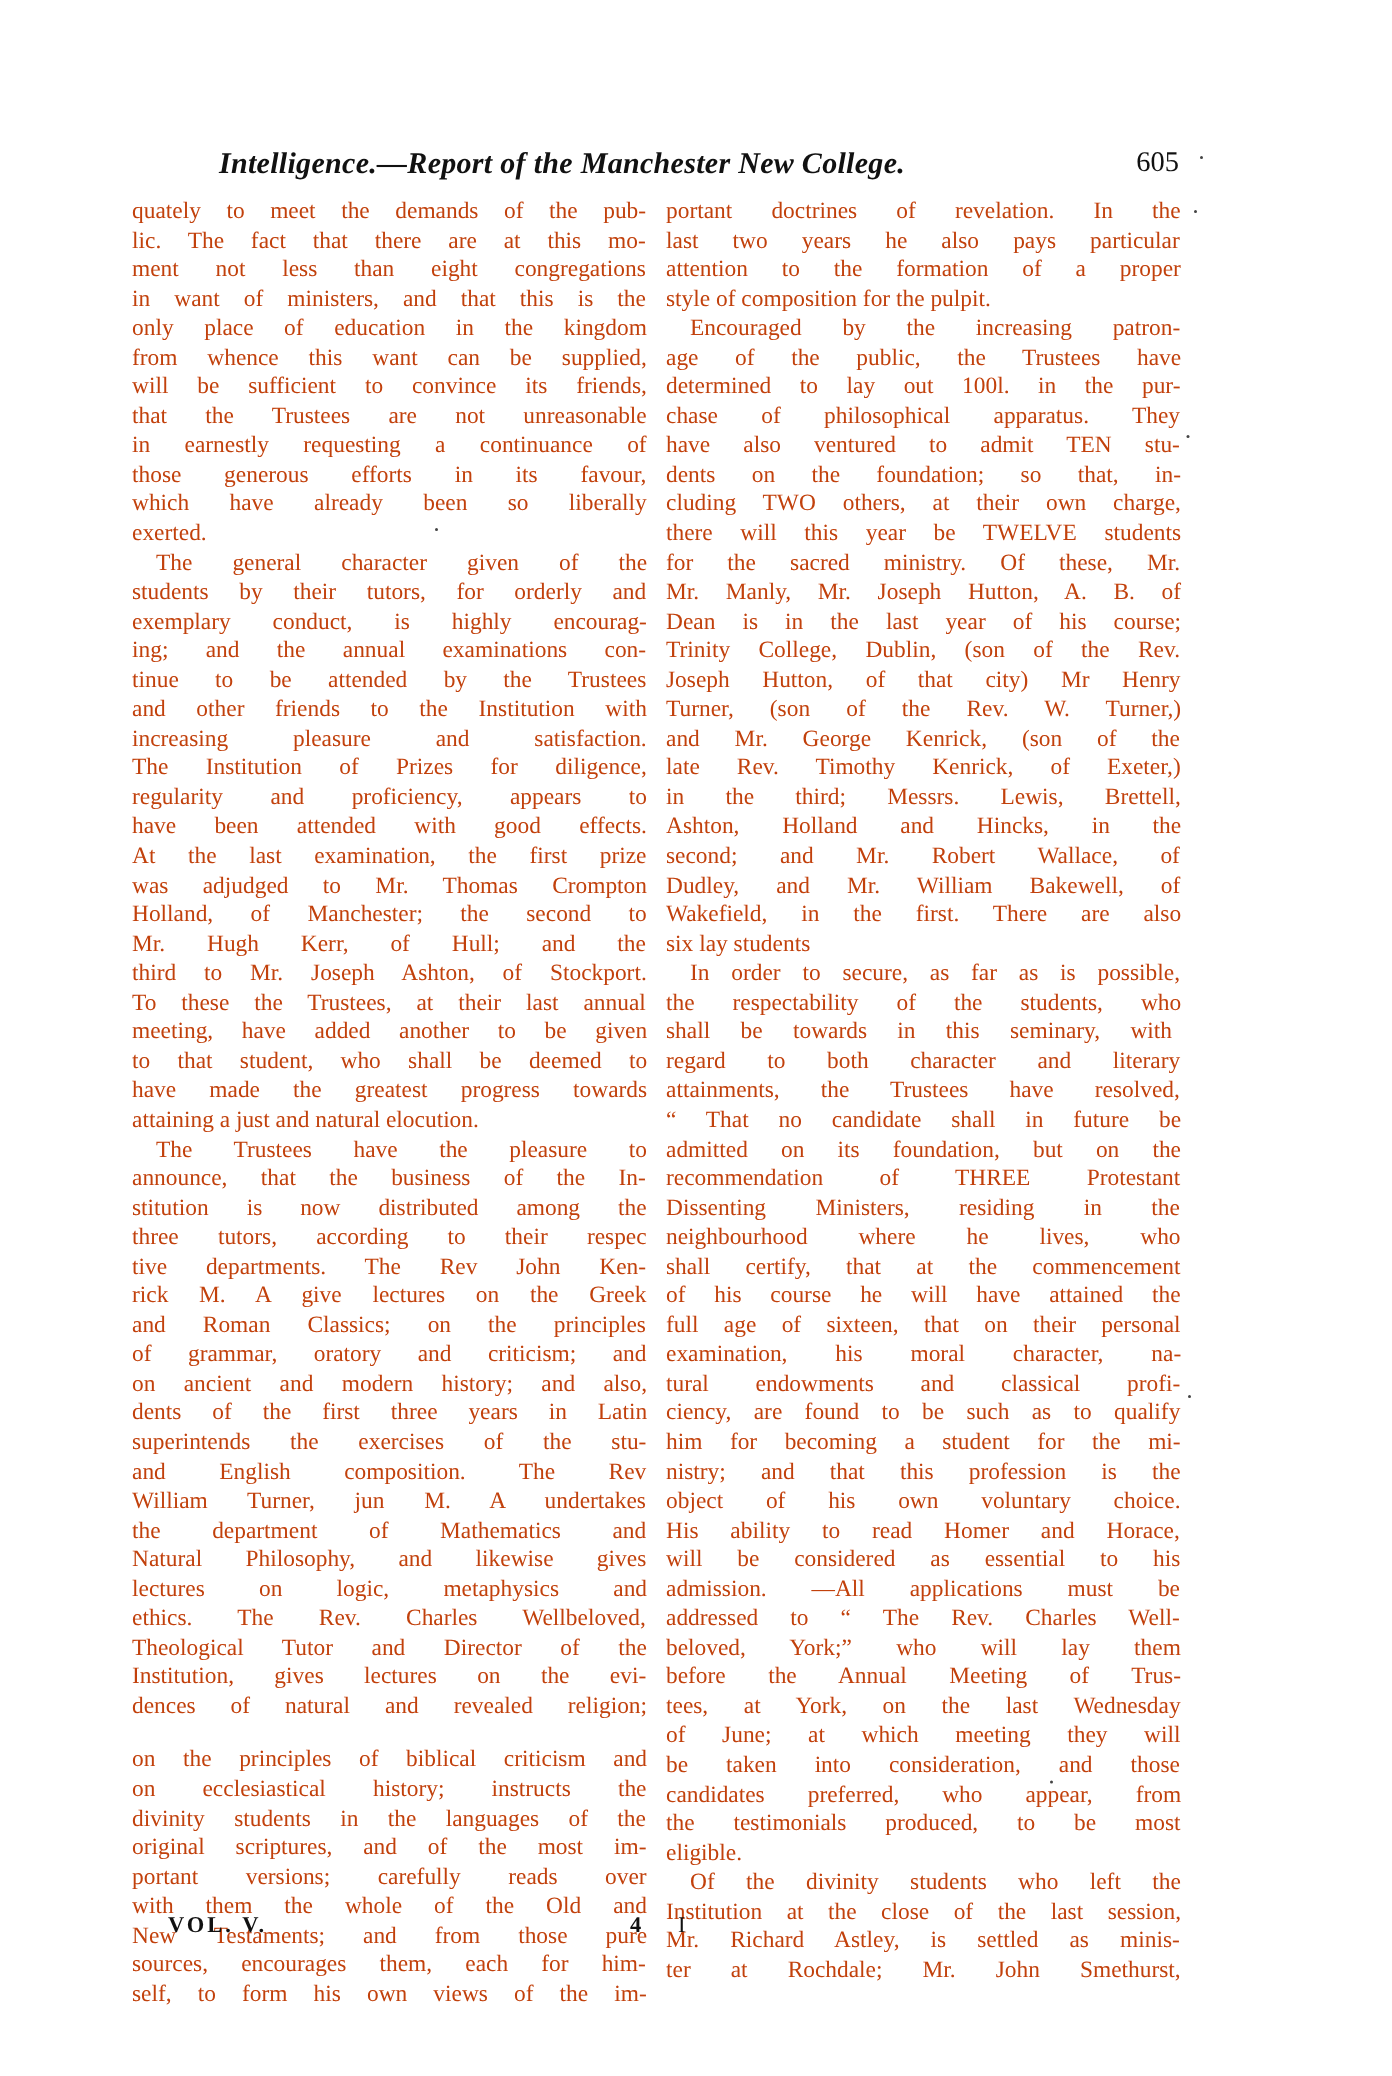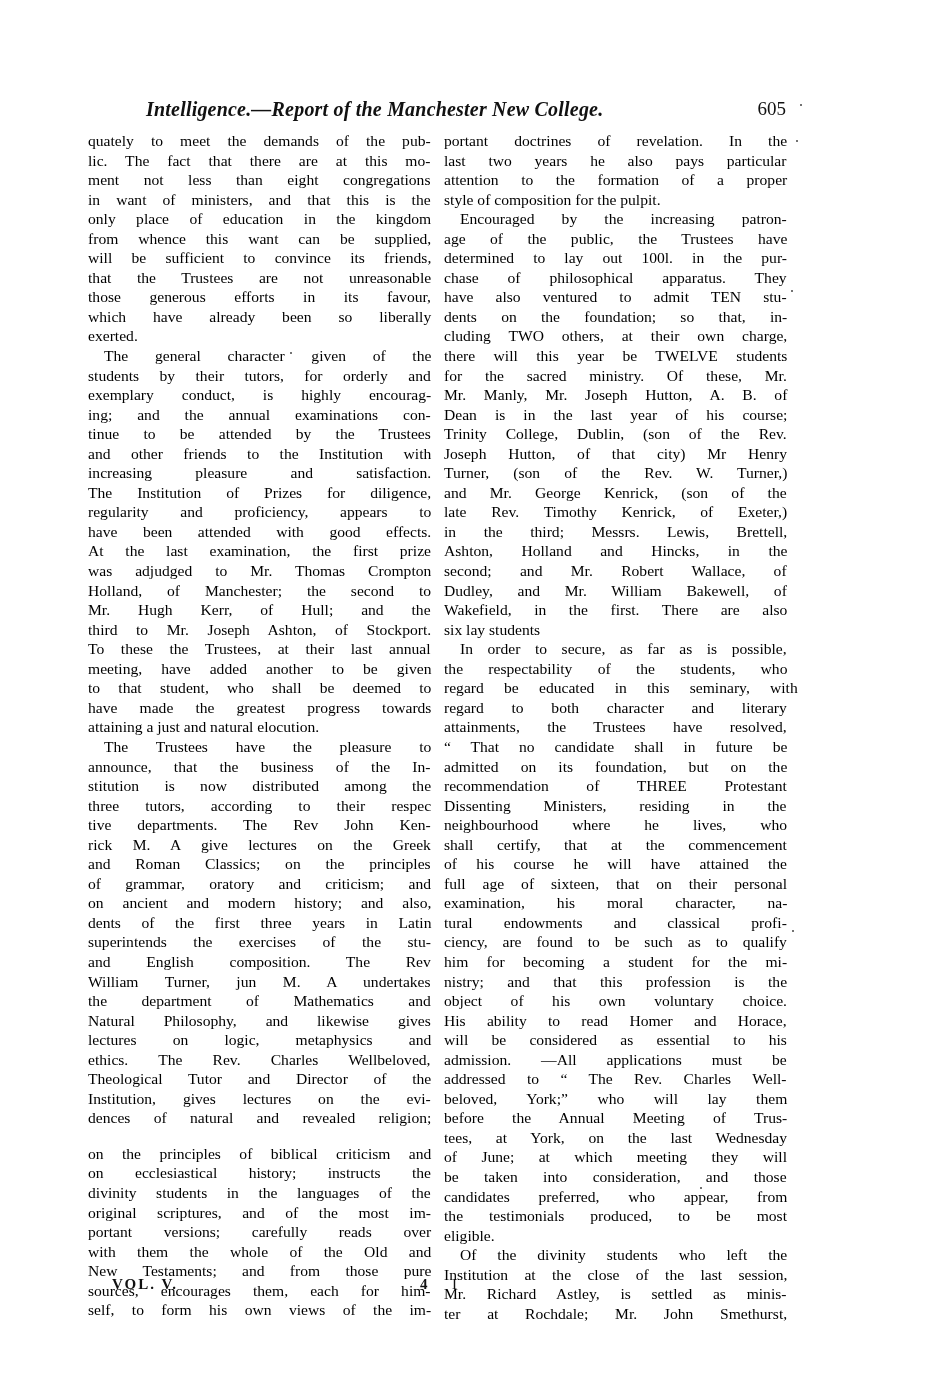--- a/index.html
+++ b/index.html
@@ -8,21 +8,21 @@
   .header {
     position: absolute; left: 146px; top: 96px; width: 640px; height: 30px;
     font-family: "Liberation Serif", serif; font-style: italic; font-weight: bold;
     font-size: 20px; color: #111; white-space: nowrap;
   }
   .header .title { position: absolute; left: 0; top: 2px; letter-spacing: 0.2px; }
   .header .pageno { position: absolute; right: 0; top: 2px; font-style: normal; font-weight: normal; font-size: 19px; }
   .col {
     position: absolute; top: 131px; width: 343px;
     font-family: "Liberation Serif", serif; font-size: 15.6px; line-height: 19.55px;
-    color: #000000; text-align: justify;
+    color: #c2410c; text-align: justify;
   }
   .col.left { left: 88px; }
   .col.right { left: 444px; }
   .line { display: block; height: 19.55px; white-space: nowrap; text-align-last: justify; text-align: justify; overflow: visible; }
   .line.last { text-align-last: left; }
   .line.indent { padding-left: 16px; }
   .footer {
     position: absolute; top: 1276px; left: 0; width: 928px; height: 20px;
     font-family: "Liberation Serif", serif; font-size: 15px; color: #111;
   }
@@ -43,20 +43,21 @@
 
   <div class="col left" id="col-left">
       <span class="line" style="text-align-last: left; display: block; word-spacing: 13.14px;">quately to meet the demands of the pub-</span>
       <span class="line" style="text-align-last: left; display: block; word-spacing: 14px;">lic. The fact that there are at this mo-</span>
       <span class="line" style="text-align-last: left; display: block; word-spacing: 20.6px;">ment not less than eight congregations</span>
       <span class="line" style="text-align-last: left; display: block; word-spacing: 12.13px;">in want of ministers, and that this is the</span>
       <span class="line" style="text-align-last: left; display: block; word-spacing: 16.5px;">only place of education in the kingdom</span>
       <span class="line" style="text-align-last: left; display: block; word-spacing: 16px;">from whence this want can be supplied,</span>
       <span class="line" style="text-align-last: left; display: block; word-spacing: 15.33px;">will be sufficient to convince its friends,</span>
       <span class="line" style="text-align-last: left; display: block; word-spacing: 21.6px;">that the Trustees are not unreasonable</span>
+      <span class="line" style="text-align-last: left; display: block; word-spacing: 19px;">in earnestly requesting a continuance of</span>
       <span class="line" style="text-align-last: left; display: block; word-spacing: 24.6px;">those generous efforts in its favour,</span>
       <span class="line" style="text-align-last: left; display: block; word-spacing: 23px;">which have already been so liberally</span>
       <span class="line last">exerted.</span>
       <span class="line indent" style="text-align-last: left; display: block; word-spacing: 22.8px;">The general character given of the</span>
       <span class="line" style="text-align-last: left; display: block; word-spacing: 16.5px;">students by their tutors, for orderly and</span>
       <span class="line" style="text-align-last: left; display: block; word-spacing: 24px;">exemplary conduct, is highly encourag-</span>
       <span class="line" style="text-align-last: left; display: block; word-spacing: 21px;">ing; and the annual examinations con-</span>
       <span class="line" style="text-align-last: left; display: block; word-spacing: 20.33px;">tinue to be attended by the Trustees</span>
       <span class="line" style="text-align-last: left; display: block; word-spacing: 16.5px;">and other friends to the Institution with</span>
       <span class="line" style="text-align-last: left; display: block; word-spacing: 39.33px;">increasing pleasure and satisfaction.</span>
@@ -125,21 +126,21 @@
       <span class="line" style="text-align-last: left; display: block; word-spacing: 19.33px;">and Mr. George Kenrick, (son of the</span>
       <span class="line" style="text-align-last: left; display: block; word-spacing: 20.8px;">late Rev. Timothy Kenrick, of Exeter,)</span>
       <span class="line" style="text-align-last: left; display: block; word-spacing: 23.6px;">in the third; Messrs. Lewis, Brettell,</span>
       <span class="line" style="text-align-last: left; display: block; word-spacing: 24.6px;">Ashton, Holland and Hincks, in the</span>
       <span class="line" style="text-align-last: left; display: block; word-spacing: 24.4px;">second; and Mr. Robert Wallace, of</span>
       <span class="line" style="text-align-last: left; display: block; word-spacing: 20.8px;">Dudley, and Mr. William Bakewell, of</span>
       <span class="line" style="text-align-last: left; display: block; word-spacing: 18.67px;">Wakefield, in the first. There are also</span>
       <span class="line last">six lay students</span>
       <span class="line indent" style="text-align-last: left; display: block; word-spacing: 10.63px;">In order to secure, as far as is possible,</span>
       <span class="line" style="text-align-last: left; display: block; word-spacing: 21.4px;">the respectability of the students, who</span>
-      <span class="line" style="text-align-last: left; display: block; word-spacing: 16.33px;">regard be educated in this seminary, with</span>
+      <span class="line" style="text-align-last: left; display: block; word-spacing: 16.33px;">shall be towards in this seminary, with</span>
       <span class="line" style="text-align-last: left; display: block; word-spacing: 23.8px;">regard to both character and literary</span>
       <span class="line" style="text-align-last: left; display: block; word-spacing: 23.5px;">attainments, the Trustees have resolved,</span>
       <span class="line" style="text-align-last: left; display: block; word-spacing: 16px;">“ That no candidate shall in future be</span>
       <span class="line" style="text-align-last: left; display: block; word-spacing: 18.17px;">admitted on its foundation, but on the</span>
       <span class="line" style="text-align-last: left; display: block; word-spacing: 33.67px;">recommendation of THREE Protestant</span>
       <span class="line" style="text-align-last: left; display: block; word-spacing: 29px;">Dissenting Ministers, residing in the</span>
       <span class="line" style="text-align-last: left; display: block; word-spacing: 30px;">neighbourhood where he lives, who</span>
       <span class="line" style="text-align-last: left; display: block; word-spacing: 19.6px;">shall certify, that at the commencement</span>
       <span class="line" style="text-align-last: left; display: block; word-spacing: 15.29px;">of his course he will have attained the</span>
       <span class="line" style="text-align-last: left; display: block; word-spacing: 13px;">full age of sixteen, that on their personal</span>

